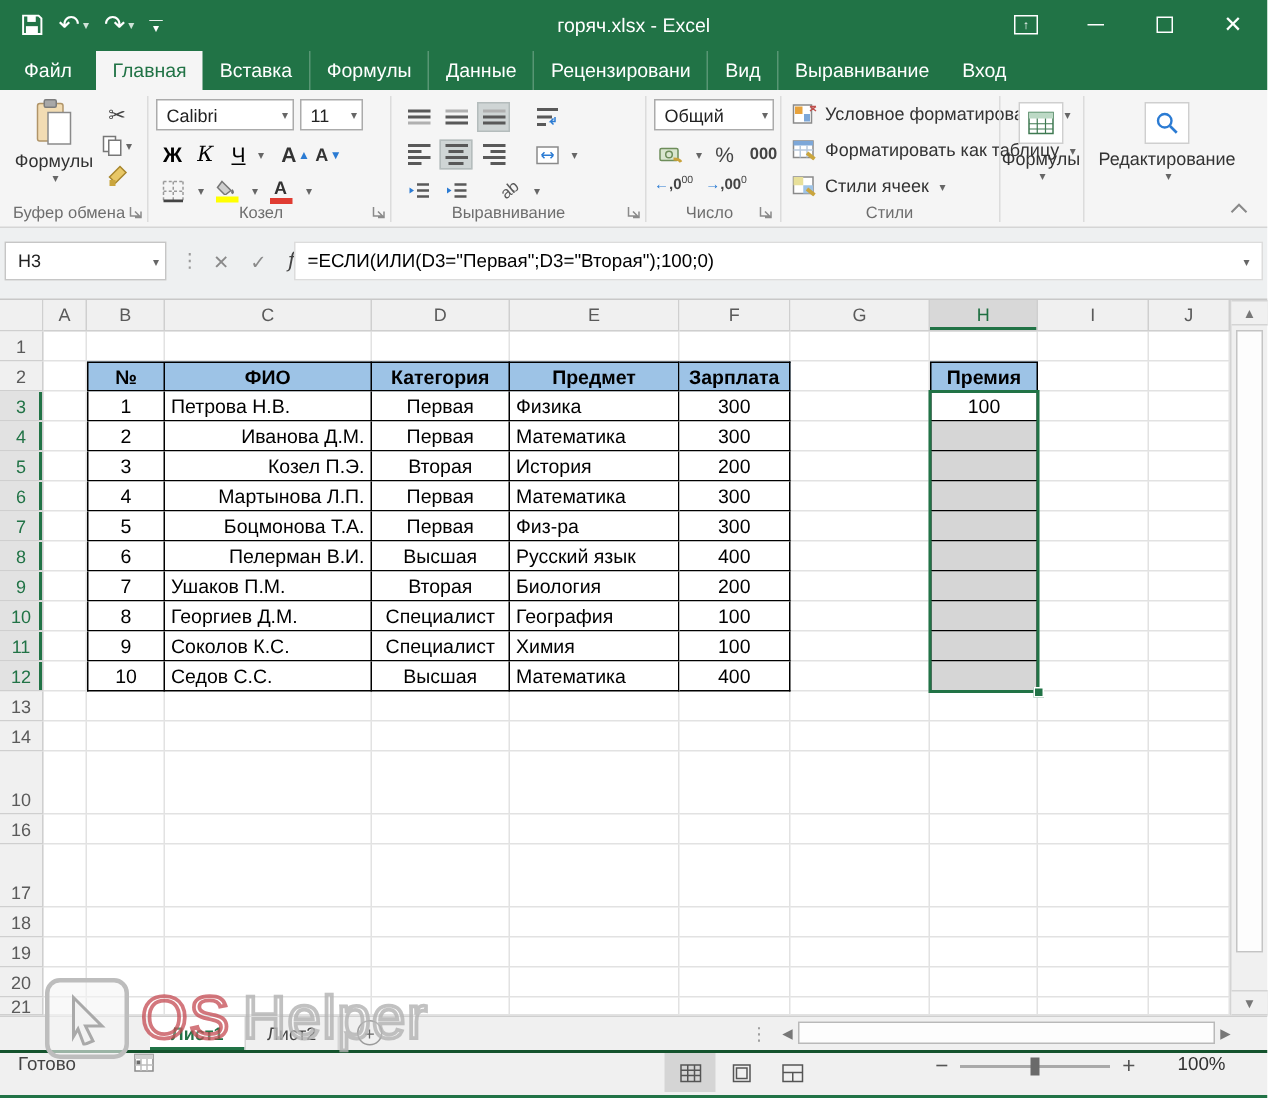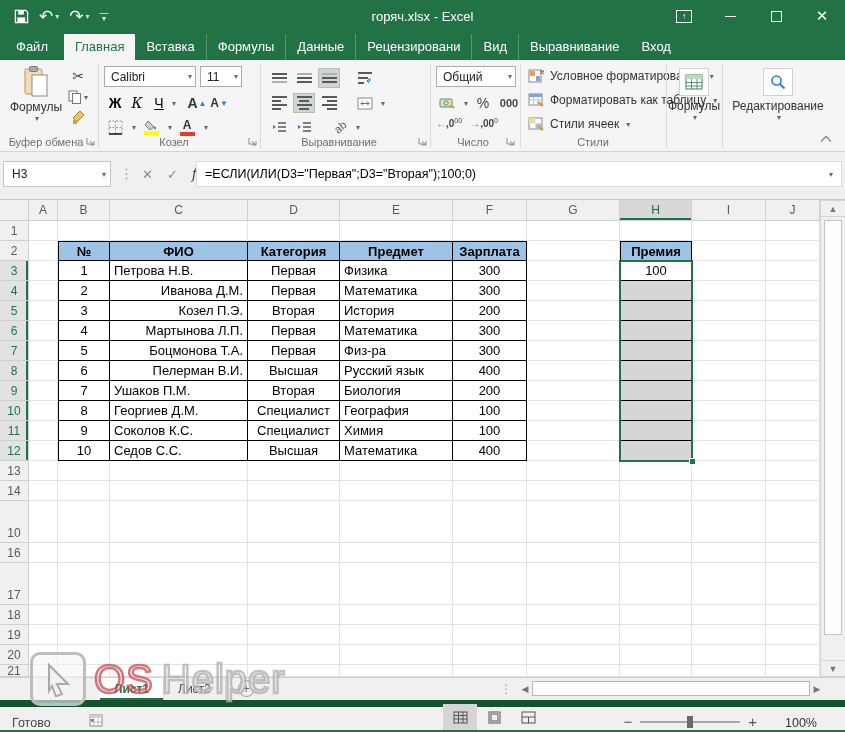--- a/index.html
+++ b/index.html
@@ -91,21 +91,21 @@
   .navpad { width:100px; }
   .stab { display:flex; align-items:center; padding:0 14px; font-size:12px; color:#444; border-right:1px solid #d5d5d5; }
   .stab.active { background:#fff; color:#217346; font-weight:bold; box-shadow:inset 0 -2px 0 #217346; border-right:1px solid #d5d5d5; }
   .addsheet { width:17px; height:17px; border:1px solid #9a9a9a; border-radius:50%; color:#666; display:flex; align-items:center; justify-content:center; font-size:12px; margin:2px 0 0 12px; }
   .hscroll { position:absolute; right:0; top:677px; height:23px; width:345px; display:flex; align-items:center; }
   .hdots { color:#9a9a9a; font-size:12px; margin-right:6px; }
   .harr { width:14px; height:21px; display:flex; align-items:center; justify-content:center; color:#777; font-size:9px; }
   .hthumb { width:278px; height:15px; background:#fdfdfd; border:1px solid #b9b9b9; }
 
   
-  .statusbar { position:absolute; left:0; top:700px; width:845px; height:30px; background:#f0f0f0; border-top:7px solid #14532d; display:flex; align-items:flex-end; color:#444; }
+  .statusbar { position:absolute; left:0; top:700px; width:845px; height:30px; background:#f0f0f0; border-top:2px solid #14532d; display:flex; align-items:flex-start; color:#444; }
   .statusbar .ready { margin-left:12px; font-size:12.5px; }
   .macro { margin-left:38px; }
   .viewbtns { position:absolute; right:300px; display:flex; }
   .vbtn { width:34px; height:26px; display:flex; align-items:center; justify-content:center; }
   .vbtn.active { background:#d5d5d5; }
   .zoomer { position:absolute; right:88px; display:flex; align-items:center; gap:8px; color:#555; }
   .ztrack { width:100px; height:2px; background:#a9a9a9; position:relative; }
   .zhandle { position:absolute; left:47px; top:-5px; width:6px; height:12px; background:#6a6a6a; }
   .zpct { position:absolute; right:28px; font-size:12.5px; color:#333; }
   .greenline { position:absolute; left:0; top:730px; width:845px; height:2px; background:#217346; }

